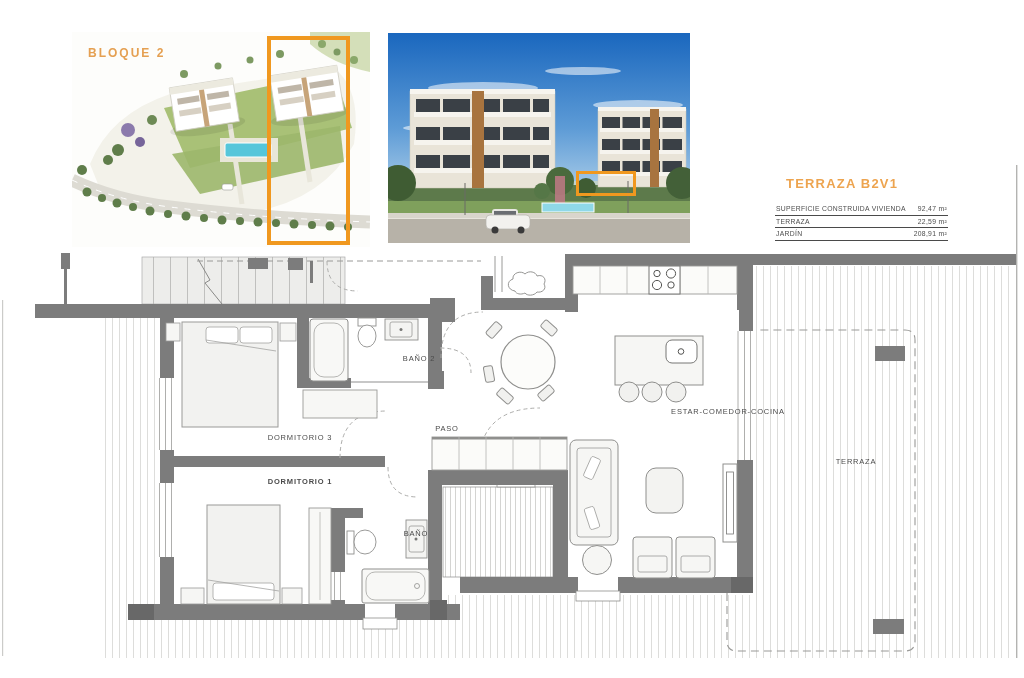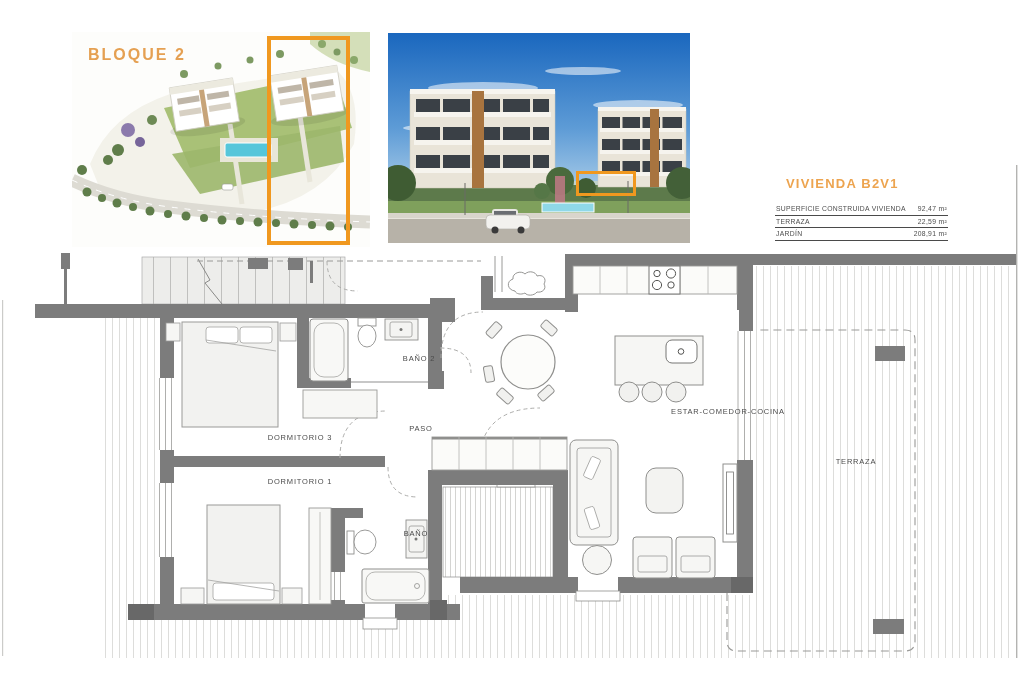--- a/index.html
+++ b/index.html
@@ -1,19 +1,19 @@
 <!DOCTYPE html>
 <html><head>
 <meta charset="utf-8">
 <style>
   html,body{margin:0;padding:0;background:#888;}
   #canvas{position:relative;width:1024px;height:678px;background:#ffffff;overflow:hidden;
           font-family:"Liberation Sans",sans-serif;margin:0 auto;}
   .abs{position:absolute;}
-  .bloque-label{left:88px;top:46px;font-size:16px;font-weight:bold;color:#e5a052;letter-spacing:2px;}
+  .bloque-label{left:88px;top:46px;font-size:12px;font-weight:bold;color:#e5a052;letter-spacing:2px;}
   .unit-title{left:786px;top:176px;font-size:13px;font-weight:bold;color:#eda44f;letter-spacing:1.2px;}
   .area-table{left:775px;top:203px;width:173px;font-size:6.8px;color:#4c4c4c;letter-spacing:.3px;}
   .area-row{display:flex;justify-content:space-between;border-bottom:1px solid #4a4a4a;
             padding:2px 1px 1.5px 1px;line-height:8px;}
   .room-label{font-size:7.5px;color:#4a4a4a;letter-spacing:.8px;white-space:nowrap;
               transform:translate(-50%,-50%);padding-left:46px;}
   .hl{border:4px solid #f0981f;box-sizing:border-box;background:transparent;}
   .hl2{border:3px solid #f0981f;box-sizing:border-box;}
   svg{display:block;}
 </style>
@@ -170,21 +170,21 @@
         <rect x="8" y="2" width="22" height="6" fill="#4a4f55" opacity=".8"></rect>
         <rect x="0" y="6" width="44" height="14" rx="4" fill="#f2f1ee" stroke="#b5b2ac" stroke-width=".7"></rect>
         <circle cx="9" cy="21" r="3.5" fill="#3a3a3a"></circle>
           <circle cx="35" cy="21" r="3.5" fill="#3a3a3a"></circle>
       </g>
     </svg>
   </div>
 
   <div class="abs hl2" style="left:576px;top:171px;width:60px;height:25px;"></div>
 
-  <span class="abs unit-title">VIVIENDA B2V1</span>
+  <span class="abs unit-title">TERRAZA B2V1</span>
   <div class="abs area-table">
     <div class="area-row">
       <span>SUPERFICIE CONSTRUIDA VIVIENDA</span>
       <span>92,47 m²</span>
     </div>
     <div class="area-row">
       <span>TERRAZA</span>
       <span>22,59 m²</span>
     </div>
     <div class="area-row">
@@ -395,19 +395,19 @@
     </g>
 
     <g>
       <path d="M727,593 L727,641 Q727,651 737,651 L905,651 Q915,651 915,641 L915,340 Q915,330 905,330 L758,330" stroke="#9a9a98" stroke-width="1.1" stroke-dasharray="8,5" fill="none"></path>
       <rect x="875" y="346" width="30" height="15" fill="#7c7c7c"></rect>
       <rect x="873" y="619" width="31" height="15" fill="#7c7c7c"></rect>
     </g>
   </svg>
 
   <span class="abs room-label" style="left:277px;top:437px;">DORMITORIO 3</span>
-  <span class="abs room-label" style="left:277px;top:481px;">DORMITORIO 1</span>
+  <span class="abs room-label" style="left:277px;top:481px;font-weight:bold;">DORMITORIO 1</span>
   <span class="abs room-label" style="left:396px;top:358px;">BAÑO 2</span>
   <span class="abs room-label" style="left:393px;top:533px;">BAÑO</span>
-  <span class="abs room-label" style="left:398px;top:428px;">PASO</span>
+  <span class="abs room-label" style="left:424px;top:428px;">PASO</span>
   <span class="abs room-label" style="left:705px;top:411px;">ESTAR-COMEDOR-COCINA</span>
   <span class="abs room-label" style="left:833px;top:461px;">TERRAZA</span>
 </div>
 
 </body></html>

